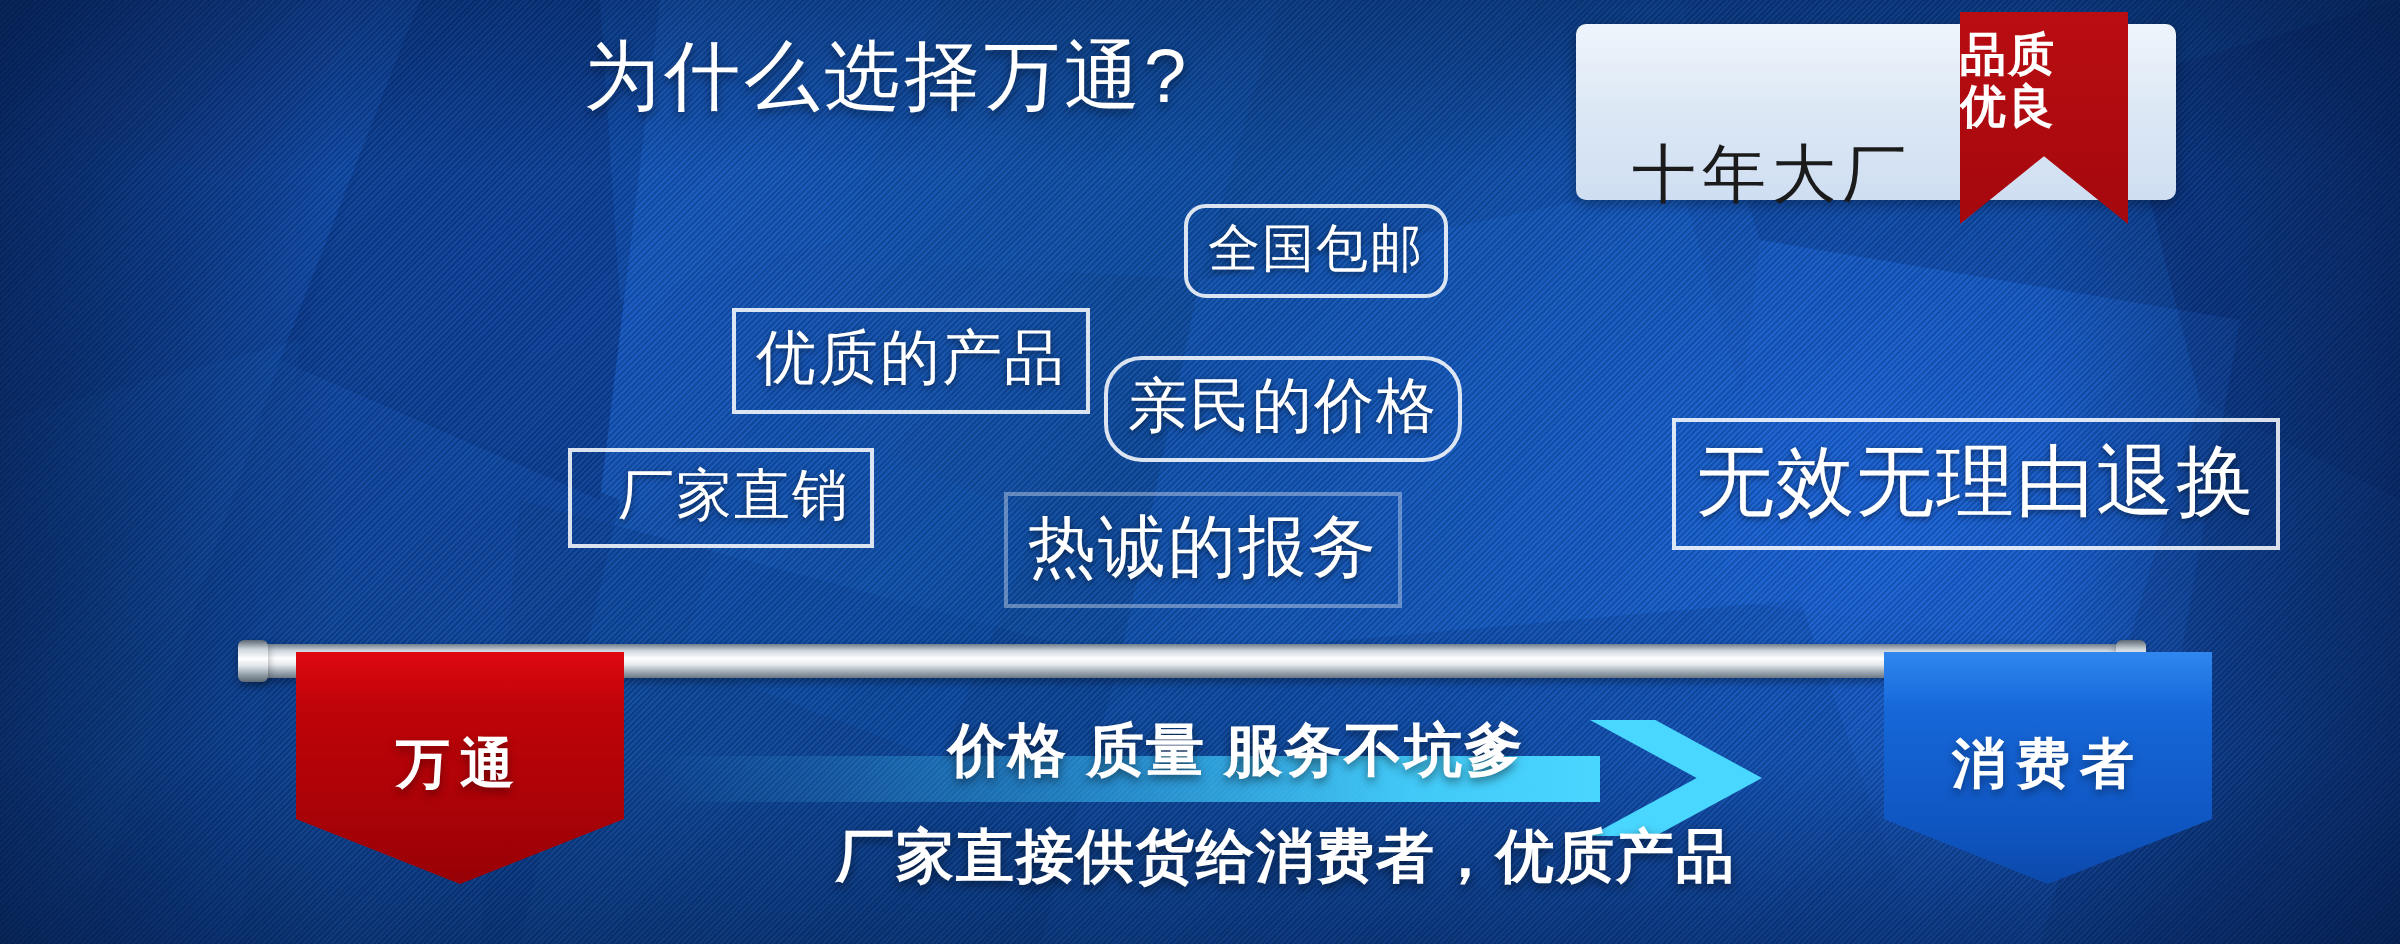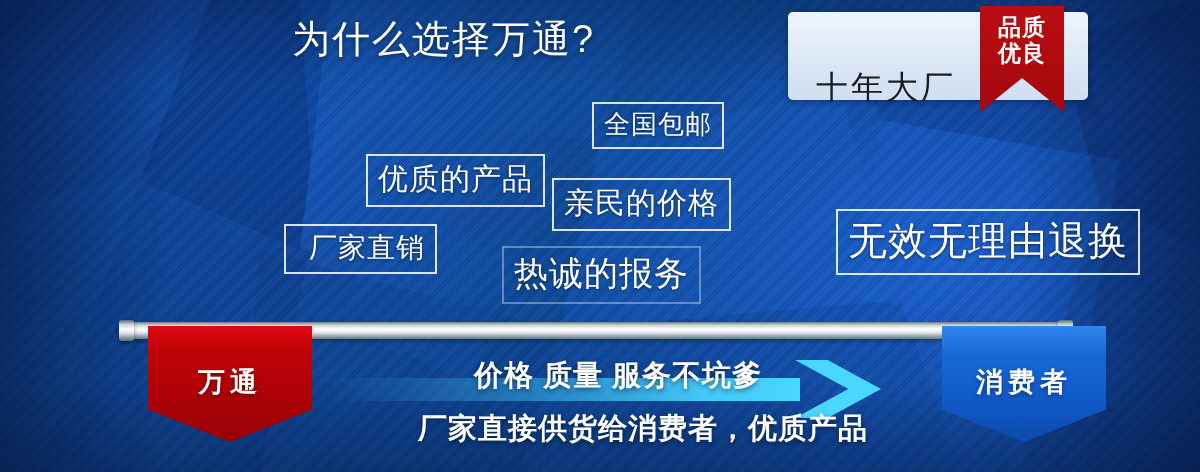--- a/index.html
+++ b/index.html
@@ -76,42 +76,41 @@
   .ribbon{
     position:absolute;
     right:24px;top:-6px;
     width:84px;height:106px;
     background:linear-gradient(180deg,#b90d12 0%,#a4080d 100%);
     clip-path:polygon(0 0,100% 0,100% 100%,50% 68%,0 100%);
     box-shadow:-2px 2px 5px rgba(0,0,0,0.30);
   }
   .ribbon span{
     display:block;
-    text-align:center;
     color:#ffffff;
     font-size:23px;
     font-weight:bold;
     letter-spacing:1px;
     line-height:1.12;
   }
   .ribbon .r1{margin-top:9px;}
 
   
   .tag{
     position:absolute;
     color:#ffffff;
     white-space:nowrap;
     border:2px solid rgba(255,255,255,0.85);
     padding:3px 10px 5px 10px;
     text-shadow:0 1px 3px rgba(0,0,0,0.5);
     letter-spacing:1px;
   }
-  .tag-t1{left:592px;top:102px;font-size:26px;}
+  .tag-t1{left:592px;top:102px;font-size:26px;border-radius:11px;}
   .tag-t2{left:366px;top:154px;font-size:30px;}
-  .tag-t3{left:552px;top:178px;font-size:30px;}
+  .tag-t3{left:552px;top:178px;font-size:30px;border-radius:19px;}
   .tag-t4{left:284px;top:224px;font-size:28px;padding-left:23px;}
   .tag-t5{left:836px;top:209px;font-size:39px;}
   .tag-t6{
     left:490px;top:246px;font-size:34px;
     font-weight:normal;
     border-color:rgba(255,255,255,0.35);
     margin-left:12px;
   }
 
   

